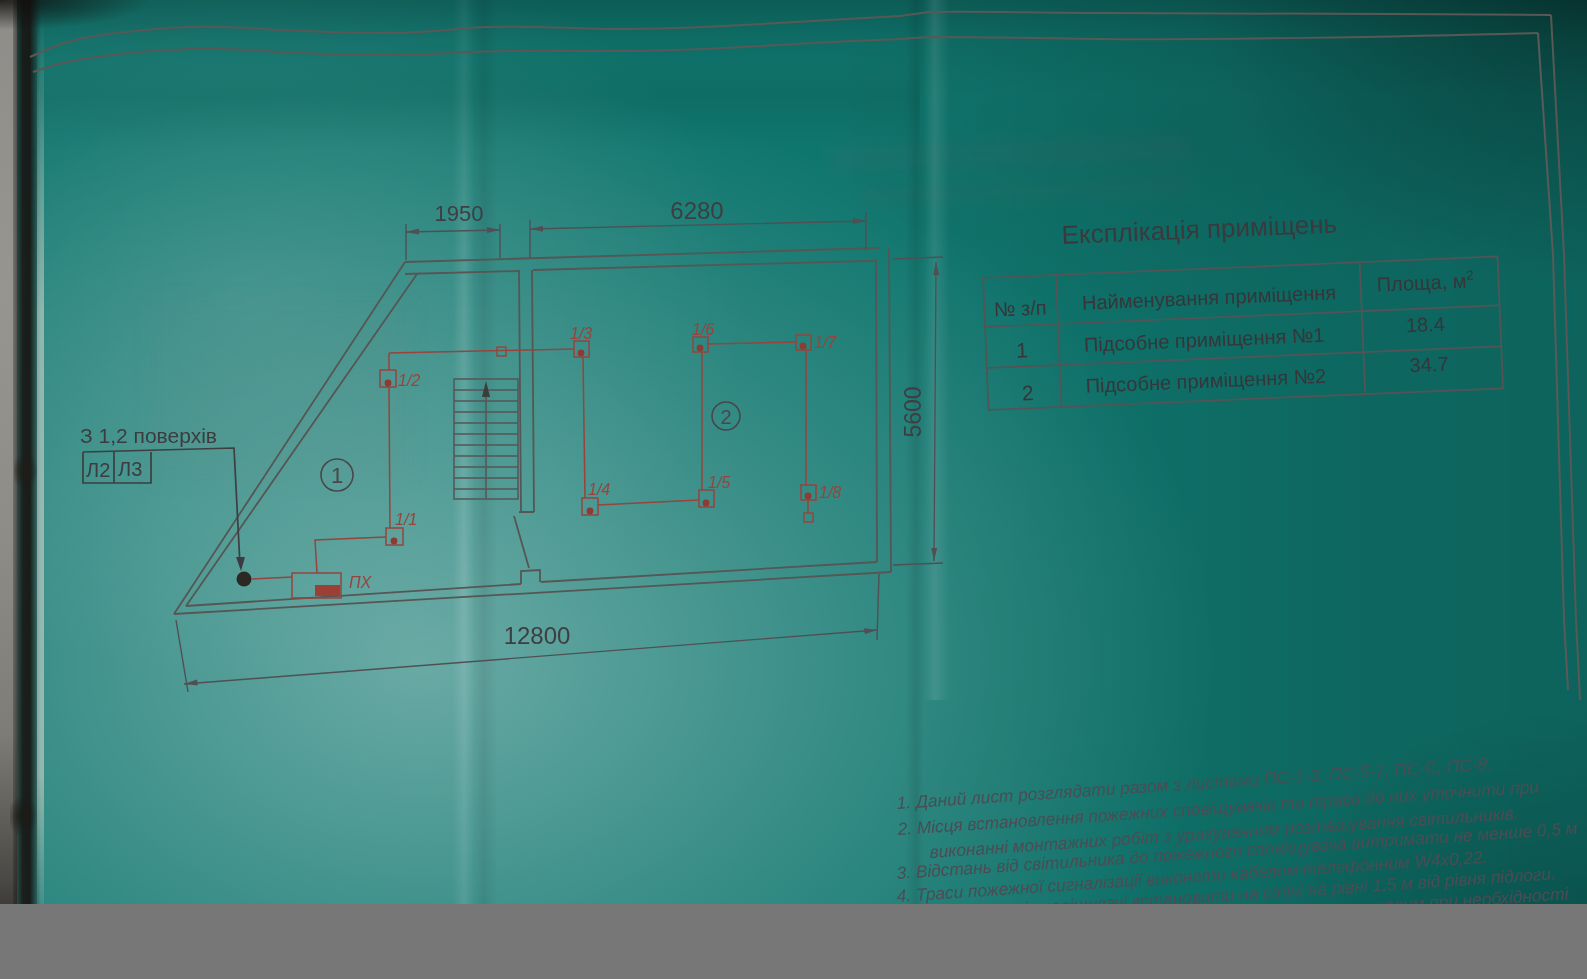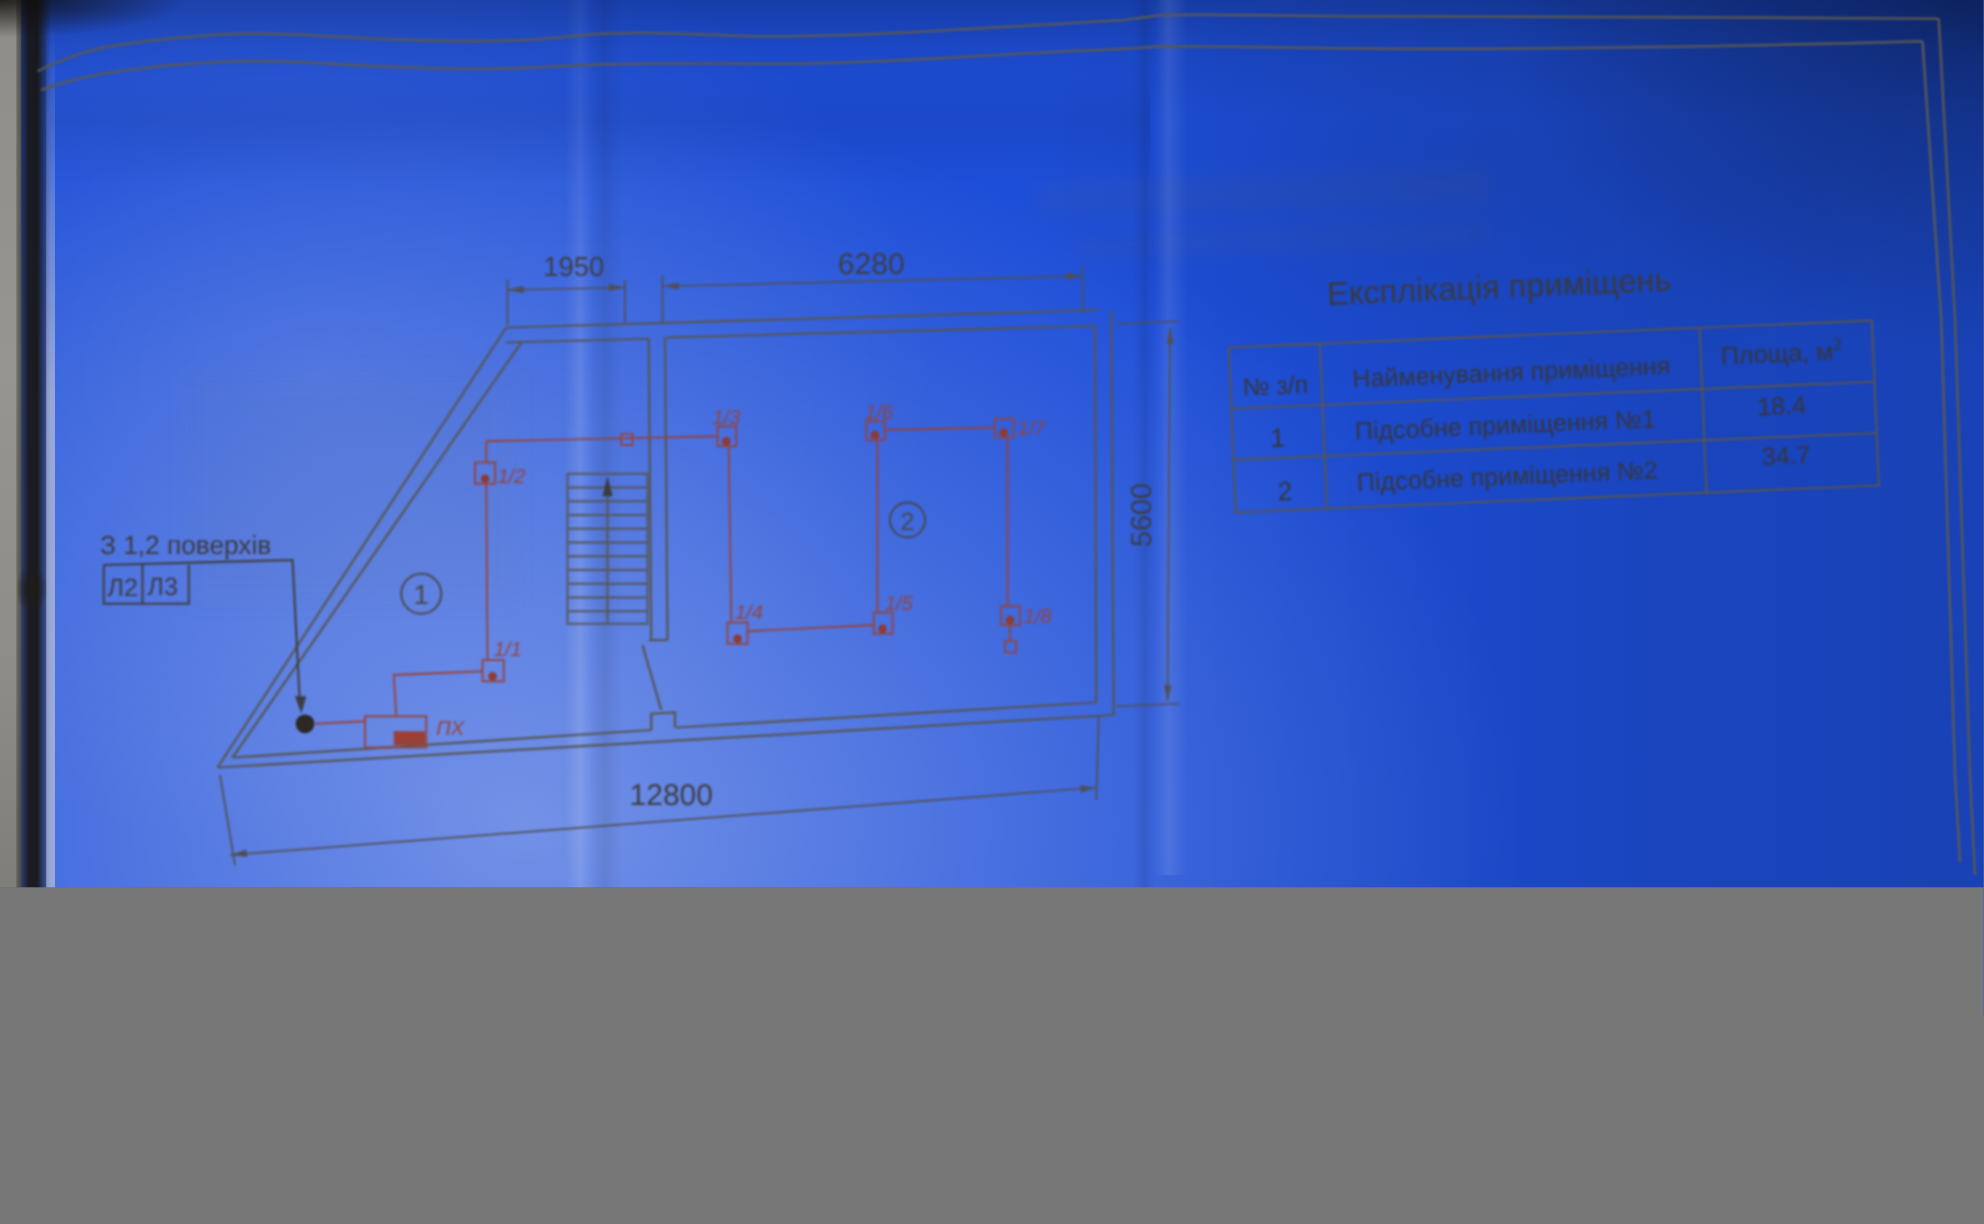--- a/index.html
+++ b/index.html
@@ -1,17 +1,17 @@
 <!DOCTYPE html>
 <html><head>
 <meta charset="utf-8">
 <style>
 html,body{margin:0;padding:0;background:#777}
-#page{position:relative;width:1587px;height:710px;overflow:hidden;
-  background:#1d4ed8;font-family:"Liberation Sans",sans-serif}
+#page{position:relative;width:1587px;height:904px;overflow:hidden;
+  background:#0f766e;font-family:"Liberation Sans",sans-serif}
 #page div{position:absolute}
 svg text{font-family:"Liberation Sans",sans-serif}
 </style>
 </head>
 <body>
 <div id="page">
 
   <div style="left:0;top:0;width:1587px;height:979px;
     background:
       radial-gradient(ellipse 800px 580px at 420px 660px, rgba(255,255,255,0.38), rgba(255,255,255,0.14) 60%, rgba(255,255,255,0) 100%),

